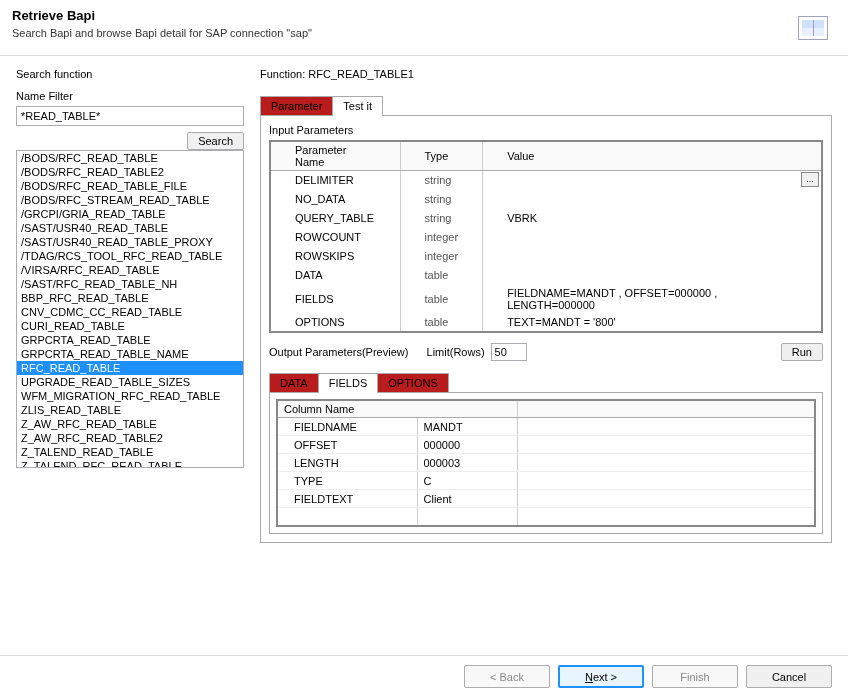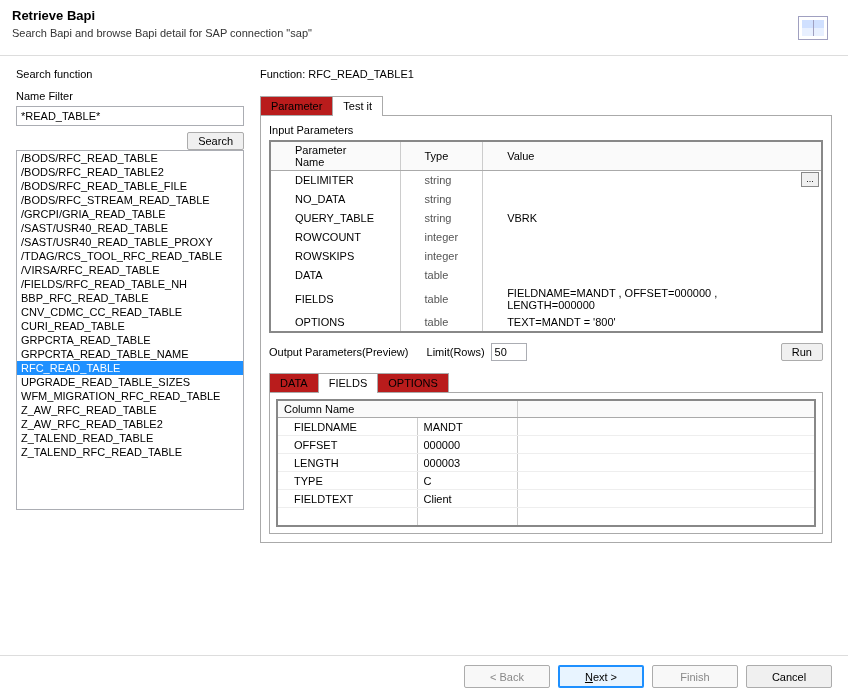--- a/index.html
+++ b/index.html
@@ -13,21 +13,21 @@
 hr.sep { border: none; border-top: 1px solid #ddd; margin: 4px 0 0 0; }
 .main { display: flex; padding: 12px 16px 0 16px; gap: 16px; }
 .left-col { width: 228px; flex-shrink: 0; }
 .right-col { flex: 1; }
 .sec-label { margin-bottom: 6px; }
 .name-filter-label { margin-bottom: 4px; margin-top: 10px; }
 .filter-input { width: 100%; height: 20px; border: 1px solid #abadb3; padding: 2px 4px; font-size: 11px; font-family: inherit; }
 .search-row { text-align: right; margin-top: 6px; }
 .btn { background: #f0f0f0; border: 1px solid #acacac; padding: 2px 10px; font-size: 11px; font-family: inherit; cursor: pointer; border-radius: 2px; }
 .functions-label { margin-top: 16px; margin-bottom: 4px; }
-.functions-list { border: 1px solid #abadb3; height: 360px; overflow-y: auto; background: #fff; }
+.functions-list { border: 1px solid #abadb3; height: 318px; overflow-y: auto; background: #fff; }
 .fn-item { padding: 1px 4px; white-space: nowrap; cursor: pointer; }
 .fn-item.selected { background: #1e90ff; color: #fff; }
 .fn-line { margin-bottom: 3px; }
 .tabs { display: flex; margin-top: 16px; border-bottom: 1px solid #aaa; }
 .tab { padding: 3px 10px; border: 1px solid #aaa; border-bottom: none; background: #b91c1c; margin-right: -1px; cursor: pointer; }
 .tab.active { background: #fff; position: relative; z-index: 2; }
 .tab.active::after { content: ""; position: absolute; left: 0; right: 0; bottom: -1px; height: 1px; background: #fff; }
 .tab-panel { border: 1px solid #aaa; border-top: none; padding: 8px; }
 .input-params-label { margin-bottom: 4px; }
 .params-table { border: 2px solid #888; width: 100%; border-collapse: collapse; }
@@ -74,29 +74,30 @@
     <div class="functions-list" id="fn-list">
         <div class="fn-item">/BODS/RFC_READ_TABLE</div>
         <div class="fn-item">/BODS/RFC_READ_TABLE2</div>
         <div class="fn-item">/BODS/RFC_READ_TABLE_FILE</div>
         <div class="fn-item">/BODS/RFC_STREAM_READ_TABLE</div>
         <div class="fn-item">/GRCPI/GRIA_READ_TABLE</div>
         <div class="fn-item">/SAST/USR40_READ_TABLE</div>
         <div class="fn-item">/SAST/USR40_READ_TABLE_PROXY</div>
         <div class="fn-item">/TDAG/RCS_TOOL_RFC_READ_TABLE</div>
         <div class="fn-item">/VIRSA/RFC_READ_TABLE</div>
-        <div class="fn-item">/FIELDS/RFC_READ_TABLE_NH</div>
+        <div class="fn-item">/SAST/RFC_READ_TABLE_NH</div>
         <div class="fn-item">BBP_RFC_READ_TABLE</div>
         <div class="fn-item">CNV_CDMC_CC_READ_TABLE</div>
         <div class="fn-item">CURI_READ_TABLE</div>
         <div class="fn-item">GRPCRTA_READ_TABLE</div>
         <div class="fn-item">GRPCRTA_READ_TABLE_NAME</div>
         <div class="fn-item selected">RFC_READ_TABLE</div>
         <div class="fn-item">UPGRADE_READ_TABLE_SIZES</div>
         <div class="fn-item">WFM_MIGRATION_RFC_READ_TABLE</div>
+        <div class="fn-item">ZLIS_READ_TABLE</div>
         <div class="fn-item">Z_AW_RFC_READ_TABLE</div>
         <div class="fn-item">Z_AW_RFC_READ_TABLE2</div>
         <div class="fn-item">Z_TALEND_READ_TABLE</div>
         <div class="fn-item">Z_TALEND_RFC_READ_TABLE</div>
       </div>
   </div>
 
   <div class="right-col">
     <div class="fn-line">Function:  RFC_READ_TABLE1</div>
 

